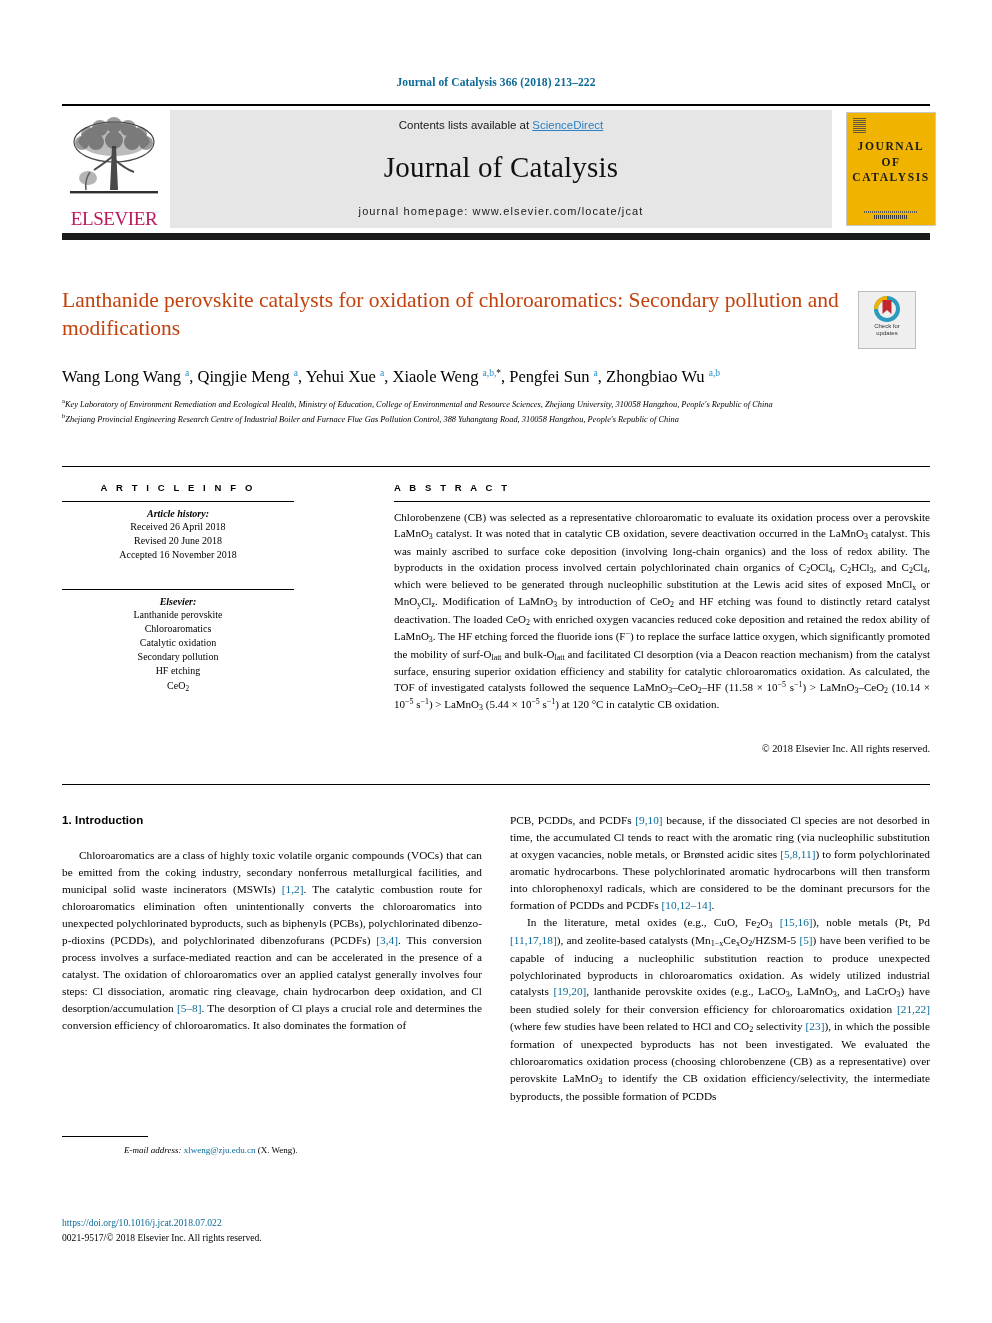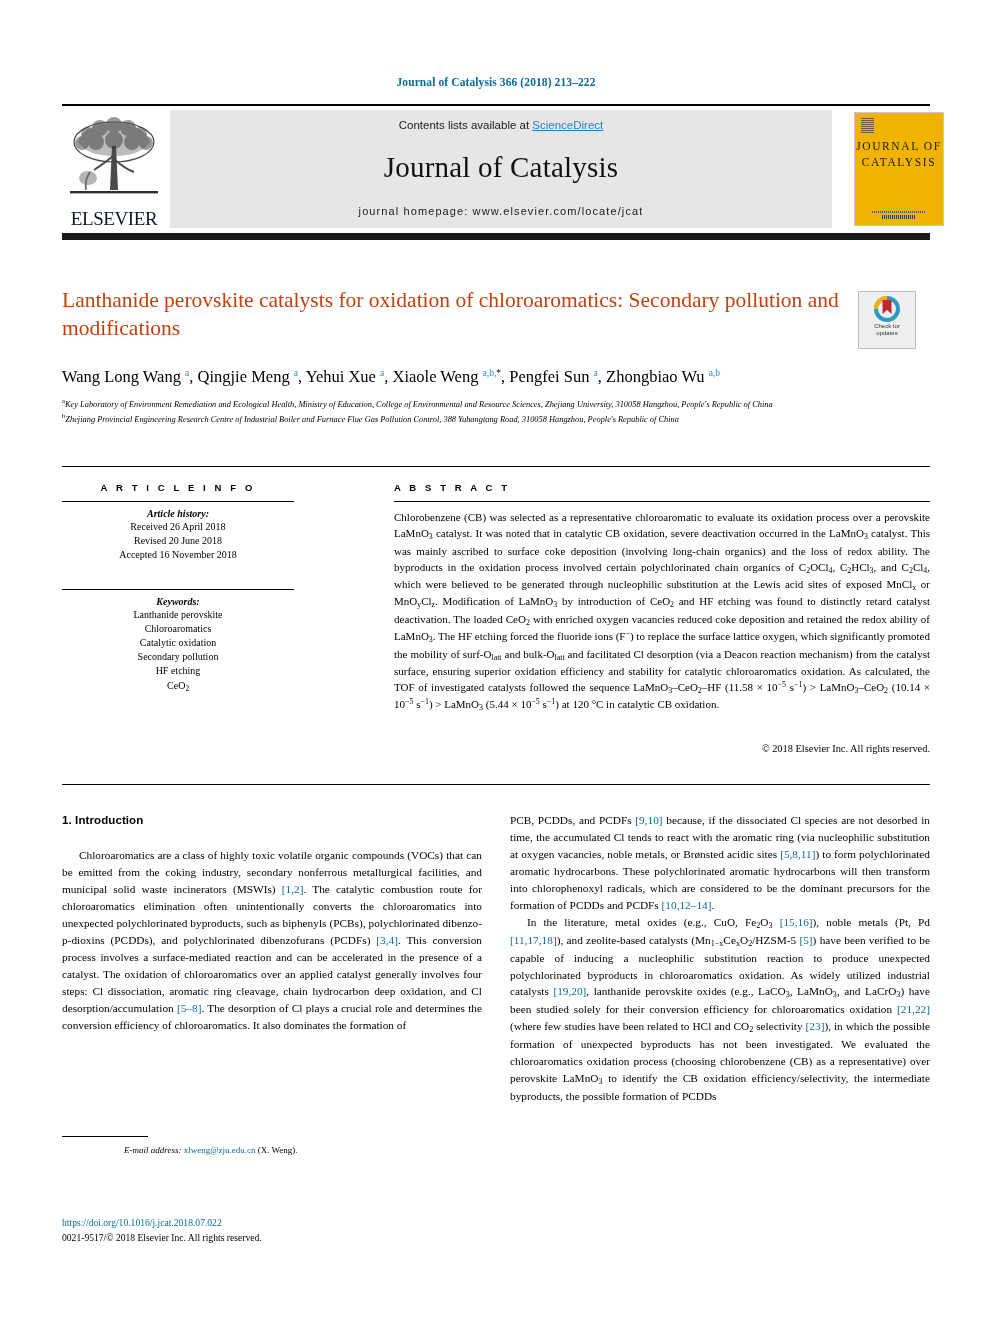--- a/index.html
+++ b/index.html
@@ -63,21 +63,21 @@
     align-items: center;
   }
   .elsevier-tree {
     width: 96px; height: 92px;
     display: block;
   }
   .elsevier-word {
     font-family: "Liberation Serif", serif;
     font-size: 19px;
     letter-spacing: -0.4px;
-    color: #0f172a;
+    color: #be185d;
     line-height: 1;
     margin-top: 1px;
     white-space: nowrap;
   }
   .center-band {
     flex: 1 1 auto;
     background: #e6e6e6;
     position: relative;
     display: flex;
     flex-direction: column;
@@ -108,26 +108,27 @@
     color: #1a1a1a;
     letter-spacing: 1.1px;
   }
   .cover-block {
     width: 92px;
     flex: 0 0 92px;
     position: relative;
   }
   .cover-img {
     position: absolute;
-    left: 16px; top: 2px;
+    left: 8px; top: 2px;
     width: 90px; height: 114px;
     background: #f0b400;
     border: 1px solid #c9c9c9;
     box-sizing: border-box;
     overflow: hidden;
+    font-weight: bold;
   }
   .cover-elsev {
     position: absolute;
     left: 6px; top: 5px;
     width: 13px; height: 15px;
     background: repeating-linear-gradient(
       to bottom, #4a4a4a 0 1px, #f0b400 1px 2px);
     opacity: .85;
   }
   .cover-title {
@@ -457,21 +458,21 @@
     <div class="sec-label">A R T I C L E   I N F O</div>
     <div class="info-rule"></div>
     <div class="info-sub">Article history:</div>
     <div class="info-list">
       <div>Received 26 April 2018</div>
       <div>Revised 20 June 2018</div>
       <div>Accepted 16 November 2018</div>
     </div>
     <div class="kw-block">
       <div class="info-rule"></div>
-      <div class="info-sub">Keywords:</div>
+      <div class="info-sub">Elsevier:</div>
       <div class="info-list">
         <div>Lanthanide perovskite</div>
         <div>Chloroaromatics</div>
         <div>Catalytic oxidation</div>
         <div>Secondary pollution</div>
         <div>HF etching</div>
         <div>CeO<span class="subsc">2</span></div>
       </div>
     </div>
   </div>

